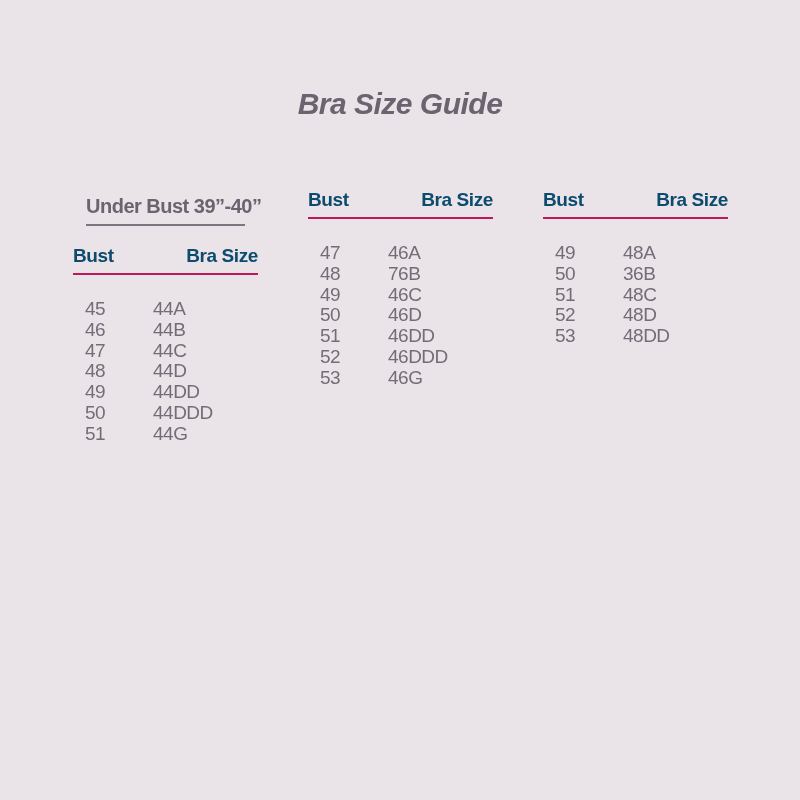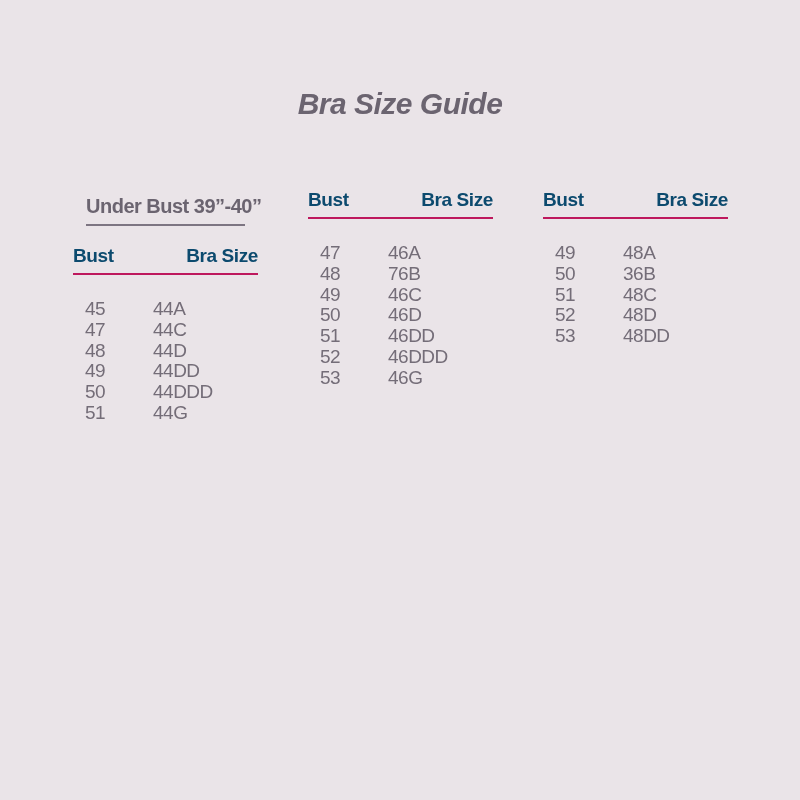--- a/index.html
+++ b/index.html
@@ -99,20 +99,24 @@
     <div class="t-cols">
       <span class="c-bust">Bust</span>
       <span class="c-size">Bra Size</span>
     </div>
     <div class="t-rows">
         <div class="t-row">
           <span class="v-bust">45</span>
           <span class="v-size">44A</span>
         </div>
         <div class="t-row">
+          <span class="v-bust">46</span>
+          <span class="v-size">44B</span>
+        </div>
+        <div class="t-row">
           <span class="v-bust">47</span>
           <span class="v-size">44C</span>
         </div>
         <div class="t-row">
           <span class="v-bust">48</span>
           <span class="v-size">44D</span>
         </div>
         <div class="t-row">
           <span class="v-bust">49</span>
           <span class="v-size">44DD</span>

